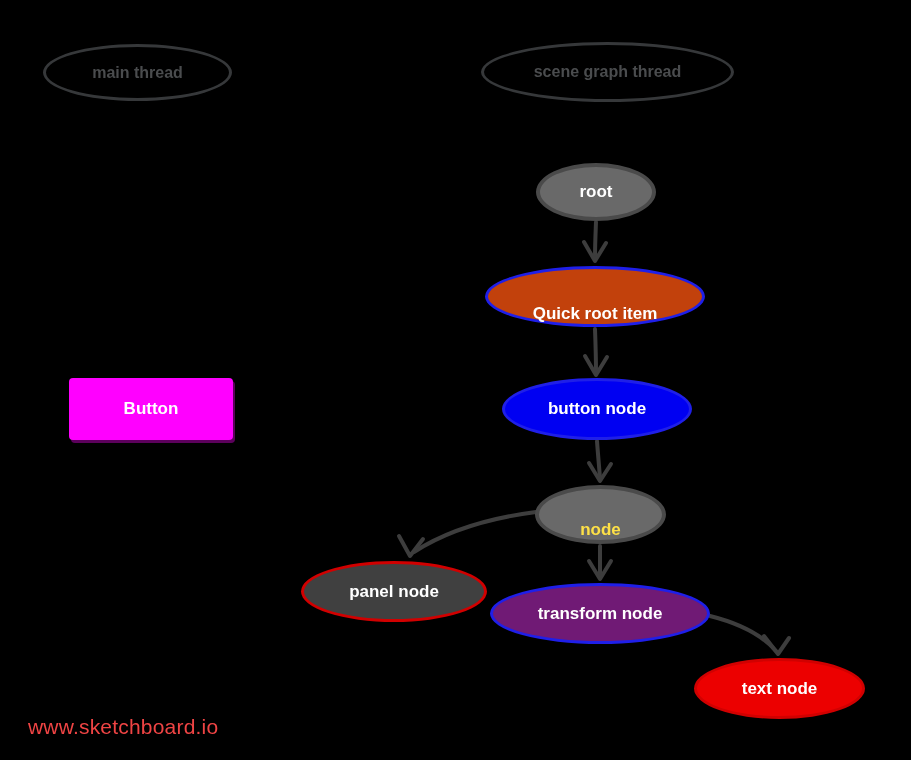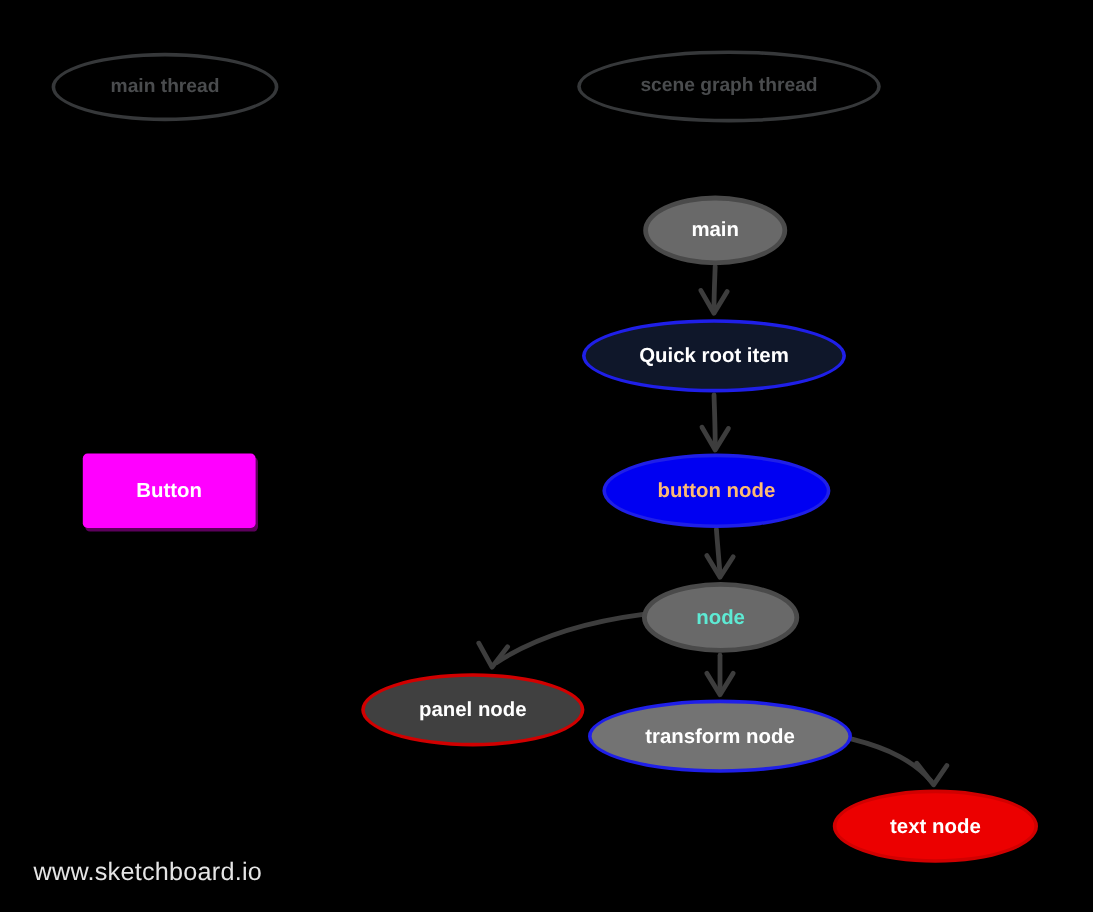--- a/index.html
+++ b/index.html
@@ -31,21 +31,21 @@
   .n-root      {left:536px; top:163px; width:120px; height:58px; border-width:4px;}
   .n-quick     {left:485px; top:266px; width:220px; height:61px;}
   .n-buttonnode{left:502px; top:378px; width:190px; height:62px;}
   .n-node      {left:535px; top:485px; width:131px; height:59px; border-width:4px;}
   .n-panel     {left:301px; top:561px; width:186px; height:61px;}
   .n-transform {left:490px; top:583px; width:220px; height:61px;}
   .n-text      {left:694px; top:658px; width:171px; height:61px;align-items:center;}
 
   .btn-rect{
     position:absolute;
-    left:69px; top:378px; width:144px; height:62px;
+    left:69px; top:378px; width:164px; height:62px;
     border-radius:4px;
     display:flex;align-items:center;justify-content:center;
     font-weight:bold;font-size:17px;color:#fff;
     box-shadow:2px 3px 0 rgba(168,0,168,0.55);
     z-index:2;
   }
   .watermark{
     position:absolute;
     left:28px; top:715px;
     font-size:21px;
@@ -86,46 +86,46 @@
   </svg>
 
   <div class="ellipse thread t-scene" style="border-color: rgb(54, 56, 58); color: rgb(74, 76, 78);">
     <span>scene graph thread</span>
   </div>
   <div class="ellipse thread t-main" style="border-color: rgb(54, 56, 58); color: rgb(74, 76, 78);">
     <span>main thread</span>
   </div>
 
   <div class="ellipse n-root" style="background-color: rgb(105, 105, 105); border-color: rgb(74, 74, 74); color: rgb(255, 255, 255);">
-    <span>main</span>
+    <span>root</span>
   </div>
 
-  <div class="ellipse n-quick" style="background-color: #0f172a; border-color: rgb(31, 31, 232); color: rgb(255, 255, 255);">
+  <div class="ellipse n-quick" style="background-color: #c2410c; border-color: rgb(31, 31, 232); color: rgb(255, 255, 255); align-items: flex-end;">
     <span>Quick root item</span>
   </div>
 
-  <div class="ellipse n-buttonnode" style="background-color: rgb(0, 0, 242); border-color: rgb(31, 31, 232); color: #fdba74;">
+  <div class="ellipse n-buttonnode" style="background-color: rgb(0, 0, 242); border-color: rgb(31, 31, 232); color: #ffffff;">
     <span>button node</span>
   </div>
 
-  <div class="ellipse n-node" style="background-color: rgb(105, 105, 105); border-color: rgb(74, 74, 74); color: #5eead4;">
+  <div class="ellipse n-node" style="background-color: rgb(105, 105, 105); border-color: rgb(74, 74, 74); color: #fde047; align-items: flex-end;">
     <span>node</span>
   </div>
 
   <div class="ellipse n-panel" style="background-color: #404040; border-color: rgb(209, 0, 0); color: rgb(255, 255, 255);">
     <span>panel node</span>
   </div>
 
-  <div class="ellipse n-transform" style="background-color: #737373; border-color: rgb(31, 31, 232); color: rgb(255, 255, 255);">
+  <div class="ellipse n-transform" style="background-color: #701a75; border-color: rgb(31, 31, 232); color: rgb(255, 255, 255);">
     <span>transform node</span>
   </div>
 
   <div class="ellipse n-text" style="background-color: rgb(236, 0, 0); border-color: rgb(209, 0, 0); color: rgb(255, 255, 255);">
     <span>text node</span>
   </div>
 
   <div class="btn-rect" style="background-color: rgb(255, 0, 255); color: rgb(255, 255, 255);">
     <span>Button</span>
   </div>
 
-  <div class="watermark" style="color: #e5e5e5;">www.sketchboard.io</div>
+  <div class="watermark" style="color: #ef4444;">www.sketchboard.io</div>
 
 </div>
 
 </body></html>

